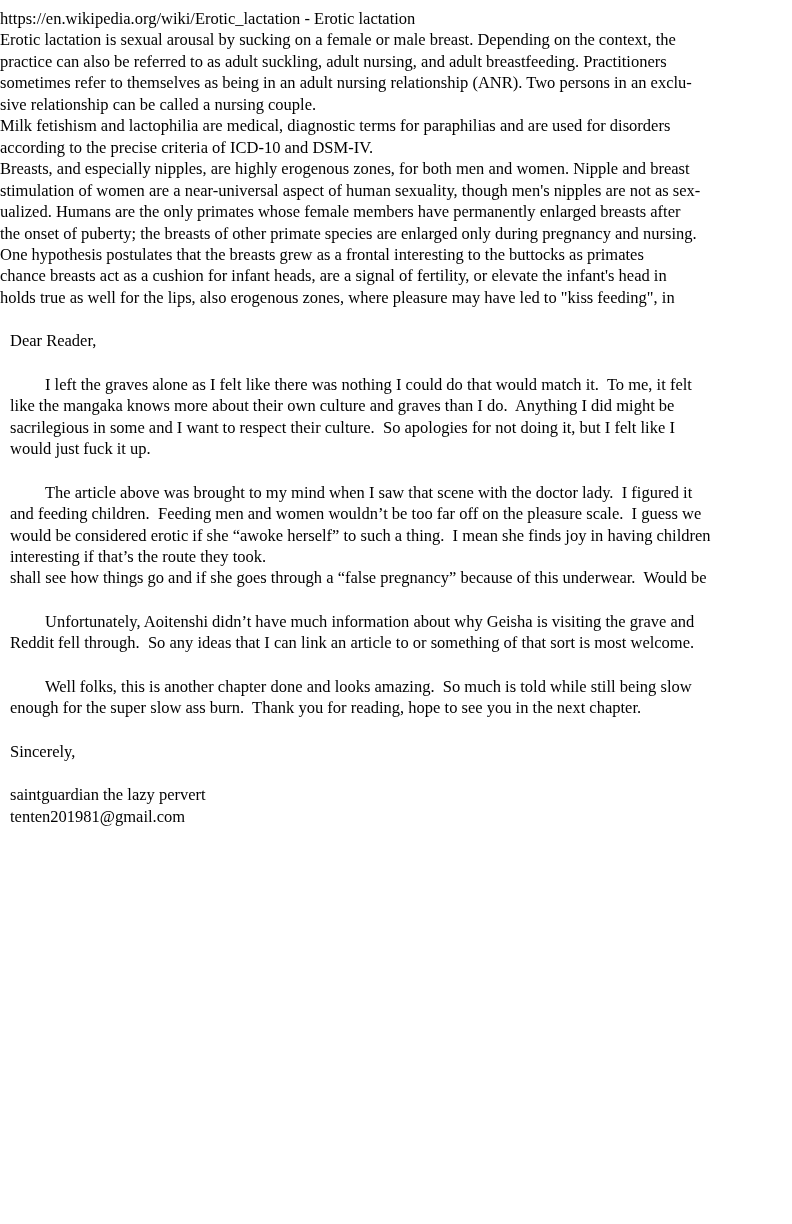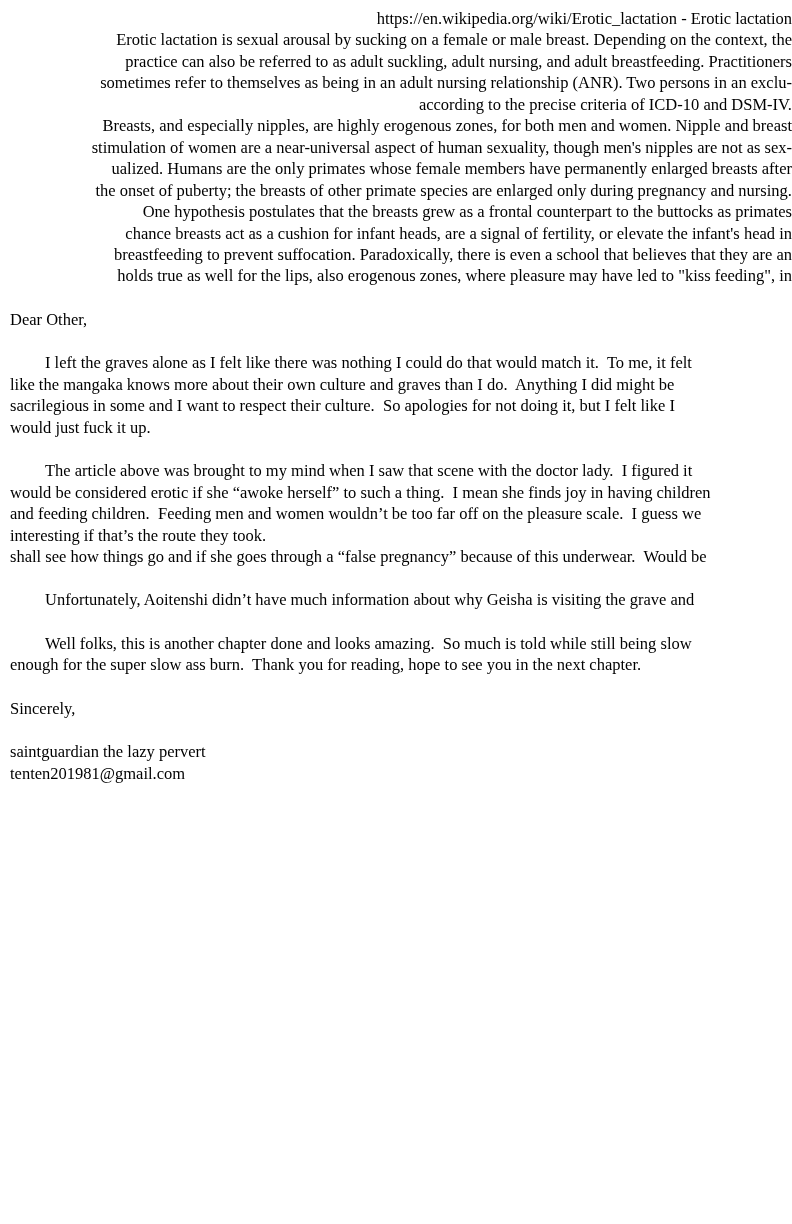--- a/index.html
+++ b/index.html
@@ -18,21 +18,21 @@
   }
   .page {
     padding-top: 8px;
     width: 792px;
     height: 1216px;
   }
   .line {
     white-space: pre; 
   }
   .wiki {
-    text-align: right;
+    text-align: left;
   }
   .letter {
     padding-left: 10px;
     padding-right: 14px;
     text-align: left;
   }
   .letter > * {
     margin-top: 22px; 
   }
   .para .line:first-child {
@@ -43,55 +43,57 @@
 <body>
 
 <div class="page">
 
   <section class="wiki">
     <div class="line">https://en.wikipedia.org/wiki/Erotic_lactation - Erotic lactation</div>
     <div>
         <div class="line">Erotic lactation is sexual arousal by sucking on a female or male breast. Depending on the context, the</div>
         <div class="line">practice can also be referred to as adult suckling, adult nursing, and adult breastfeeding. Practitioners</div>
         <div class="line">sometimes refer to themselves as being in an adult nursing relationship (ANR). Two persons in an exclu-</div>
+        <div class="line">sive relationship can be called a nursing couple.</div>
       </div>
     <div>
+        <div class="line">Milk fetishism and lactophilia are medical, diagnostic terms for paraphilias and are used for disorders</div>
         <div class="line">according to the precise criteria of ICD-10 and DSM-IV.</div>
       </div>
     <div>
         <div class="line">Breasts, and especially nipples, are highly erogenous zones, for both men and women. Nipple and breast</div>
         <div class="line">stimulation of women are a near-universal aspect of human sexuality, though men's nipples are not as sex-</div>
         <div class="line">ualized. Humans are the only primates whose female members have permanently enlarged breasts after</div>
         <div class="line">the onset of puberty; the breasts of other primate species are enlarged only during pregnancy and nursing.</div>
       </div>
     <div>
-        <div class="line">One hypothesis postulates that the breasts grew as a frontal counterpart to the buttocks as primates</div>
+        <div class="line">One hypothesis postulates that the breasts grew as a frontal interesting to the buttocks as primates</div>
         <div class="line">chance breasts act as a cushion for infant heads, are a signal of fertility, or elevate the infant's head in</div>
-        <div class="line">breastfeeding to prevent suffocation. Paradoxically, there is even a school that believes that they are an</div>
         <div class="line">holds true as well for the lips, also erogenous zones, where pleasure may have led to "kiss feeding", in</div>
       </div>
   </section>
 
   <section class="letter">
-    <div class="line">Dear Other,</div>
+    <div class="line">Dear Reader,</div>
     <div class="para">
         <div class="line">I left the graves alone as I felt like there was nothing I could do that would match it.  To me, it felt</div>
         <div class="line">like the mangaka knows more about their own culture and graves than I do.  Anything I did might be</div>
         <div class="line">sacrilegious in some and I want to respect their culture.  So apologies for not doing it, but I felt like I</div>
         <div class="line">would just fuck it up.</div>
       </div>
     <div class="para">
         <div class="line">The article above was brought to my mind when I saw that scene with the doctor lady.  I figured it</div>
+        <div class="line">and feeding children.  Feeding men and women wouldn’t be too far off on the pleasure scale.  I guess we</div>
         <div class="line">would be considered erotic if she “awoke herself” to such a thing.  I mean she finds joy in having children</div>
-        <div class="line">and feeding children.  Feeding men and women wouldn’t be too far off on the pleasure scale.  I guess we</div>
         <div class="line">interesting if that’s the route they took.</div>
         <div class="line">shall see how things go and if she goes through a “false pregnancy” because of this underwear.  Would be</div>
       </div>
     <div class="para">
         <div class="line">Unfortunately, Aoitenshi didn’t have much information about why Geisha is visiting the grave and</div>
+        <div class="line">Reddit fell through.  So any ideas that I can link an article to or something of that sort is most welcome.</div>
       </div>
     <div class="para">
         <div class="line">Well folks, this is another chapter done and looks amazing.  So much is told while still being slow</div>
         <div class="line">enough for the super slow ass burn.  Thank you for reading, hope to see you in the next chapter.</div>
       </div>
     <div class="line">Sincerely,</div>
     <div class="sig">
         <div class="line">saintguardian the lazy pervert</div>
         <div class="line">tenten201981@gmail.com</div>
       </div>

